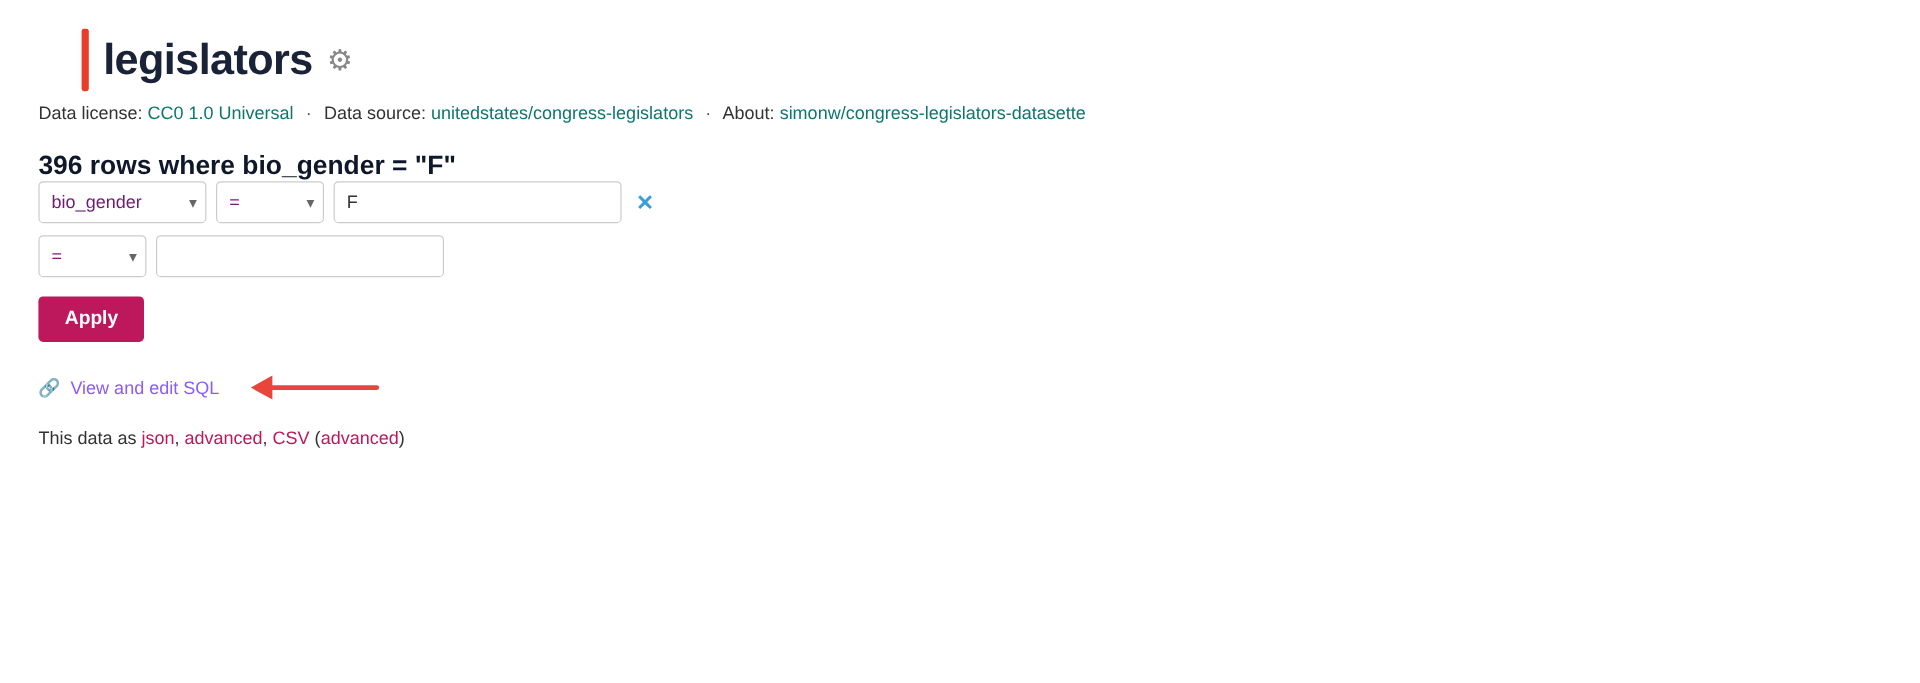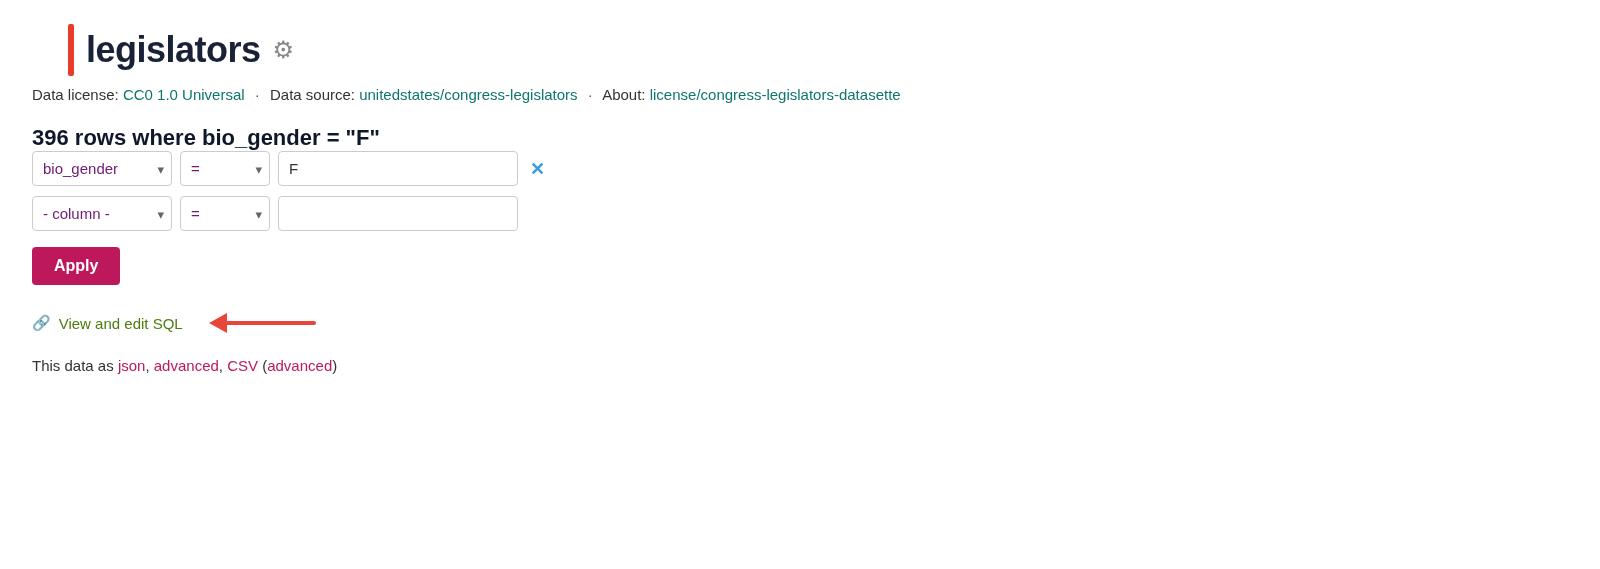--- a/index.html
+++ b/index.html
@@ -113,21 +113,21 @@
       margin-bottom: 18px;
       display: inline-block;
     }
     .sql-link-row {
       display: flex;
       align-items: center;
       gap: 8px;
       margin-bottom: 14px;
     }
     .sql-link-row a {
-      color: #4d7c0f;
+      color: #8b5cf6;
       text-decoration: none;
       font-size: 15px;
       text-align: right;
     }
     .chain-icon {
       color: #3b9dda;
       font-size: 15px;
     }
     
     .red-arrow {
@@ -158,36 +158,35 @@
 
 
 <div class="meta-row">
   <span>Data license:</span>
   <a href="#">CC0 1.0 Universal</a>
   <span class="meta-sep">·</span>
   <span>Data source:</span>
   <a href="#">unitedstates/congress-legislators</a>
   <span class="meta-sep">·</span>
   <span>About:</span>
-  <a href="#">license/congress-legislators-datasette</a>
+  <a href="#">simonw/congress-legislators-datasette</a>
 </div>
 
 
 <div class="query-heading">396 rows where bio_gender = "F"</div>
 
 
 <div id="filter-rows">
     <div class="filter-row">
       <div class="select-wrapper"><select class="filter-select select-column"><option value="bio_gender">bio_gender</option></select></div>
       <div class="select-wrapper"><select class="filter-select select-op"><option value="=">=</option><option value="!=">!=</option><option value="&gt;">&gt;</option><option value="&lt;">&lt;</option><option value="&gt;=">&gt;=</option><option value="&lt;=">&lt;=</option><option value="like">like</option><option value="not like">not like</option><option value="glob">glob</option><option value="in">in</option><option value="not in">not in</option></select></div>
       <input type="text" class="filter-value-input" value="F" style="">
       <a href="#" class="remove-filter">✕</a>
     </div>
     <div class="filter-row">
-      <div class="select-wrapper"><select class="filter-select select-column"><option value="- column -">- column -</option></select></div>
       <div class="select-wrapper"><select class="filter-select select-op"><option value="=">=</option><option value="!=">!=</option><option value="&gt;">&gt;</option><option value="&lt;">&lt;</option><option value="&gt;=">&gt;=</option><option value="&lt;=">&lt;=</option><option value="like">like</option><option value="not like">not like</option><option value="glob">glob</option><option value="in">in</option><option value="not in">not in</option></select></div>
       <input type="text" class="filter-value-input" style="">
     </div>
   </div>
 
 
 <button class="apply-btn">Apply</button>
 
 
 <div class="sql-link-row">

